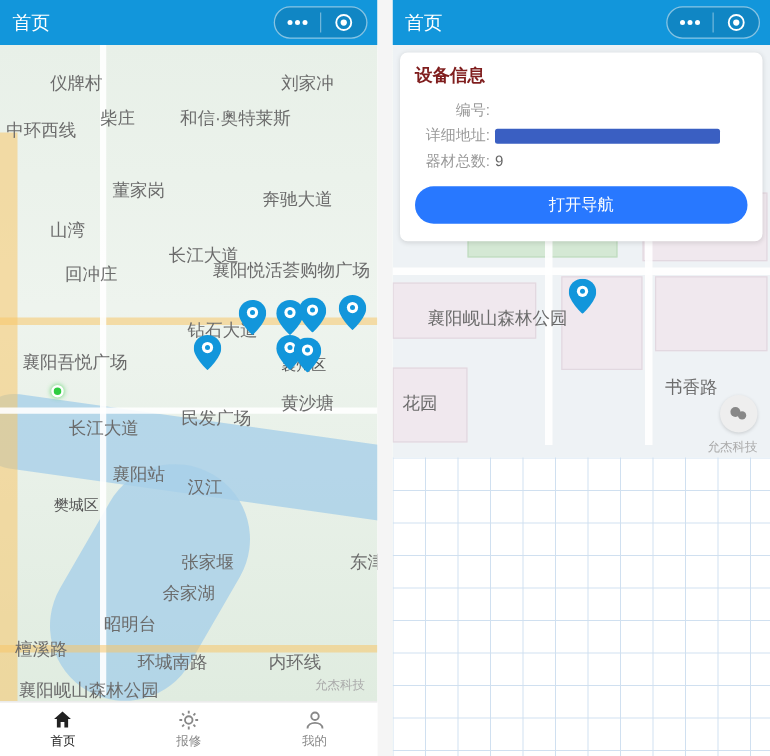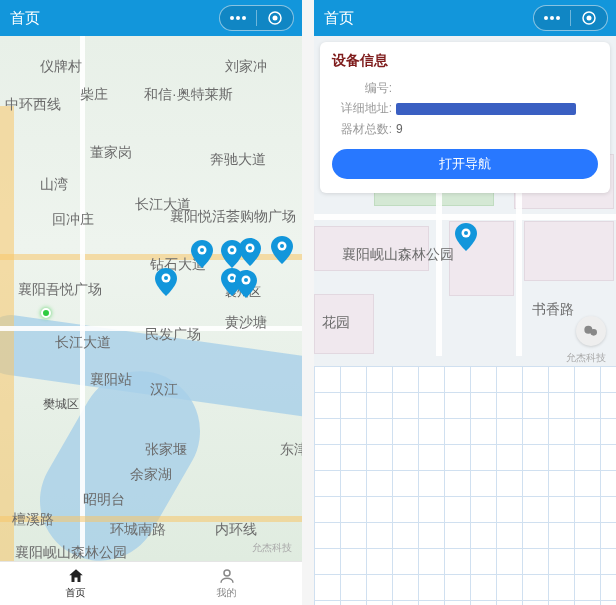--- a/index.html
+++ b/index.html
@@ -341,20 +341,29 @@
       <span class="tab-icon">
         <svg width="18" height="18" viewBox="0 0 24 24" fill="#222">
             <path d="M12 3l9 8h-3v9h-4v-6h-4v6H6v-9H3z"></path>
           </svg>
       </span>
       <span>首页</span>
     </div>
     <div class="tab">
       <span class="tab-icon">
         <svg width="18" height="18" viewBox="0 0 24 24" fill="none" stroke="#888" stroke-width="2">
+            <circle cx="12" cy="12" r="4"></circle>
+            <path d="M12 2v3M12 19v3M2 12h3M19 12h3M5 5l2 2M17 17l2 2M5 19l2-2M17 7l2-2"></path>
+          </svg>
+      </span>
+      <span>报修</span>
+    </div>
+    <div class="tab">
+      <span class="tab-icon">
+        <svg width="18" height="18" viewBox="0 0 24 24" fill="none" stroke="#888" stroke-width="2">
             <circle cx="12" cy="8" r="4"></circle>
             <path d="M4 21c0-4 4-6 8-6s8 2 8 6"></path>
           </svg>
       </span>
       <span>我的</span>
     </div>
   </div>
   <div class="watermark" style="right:10px; bottom:50px;">允杰科技</div>
 </div>
 

